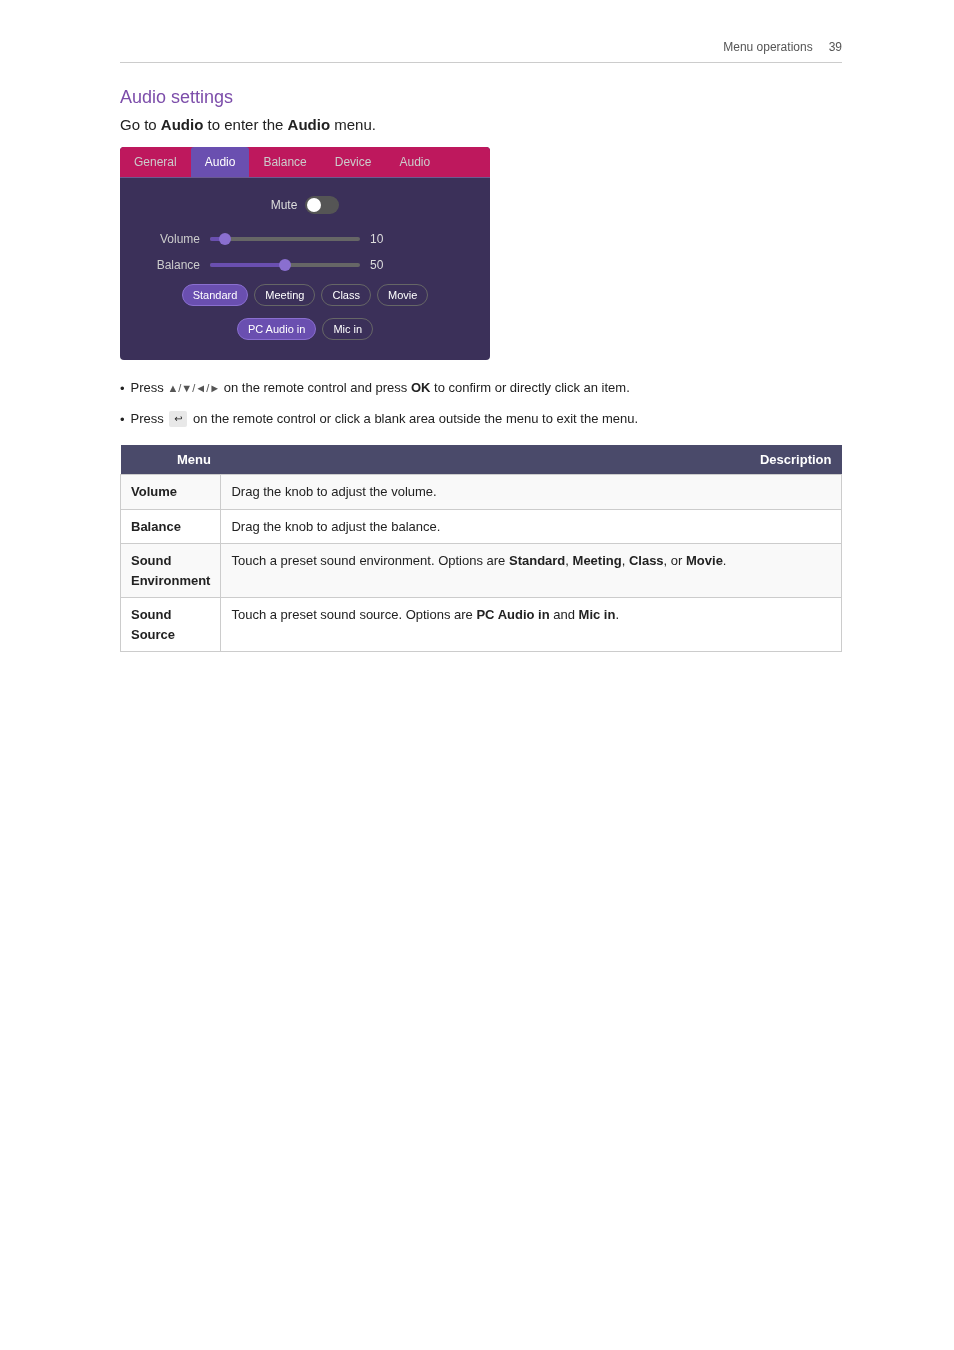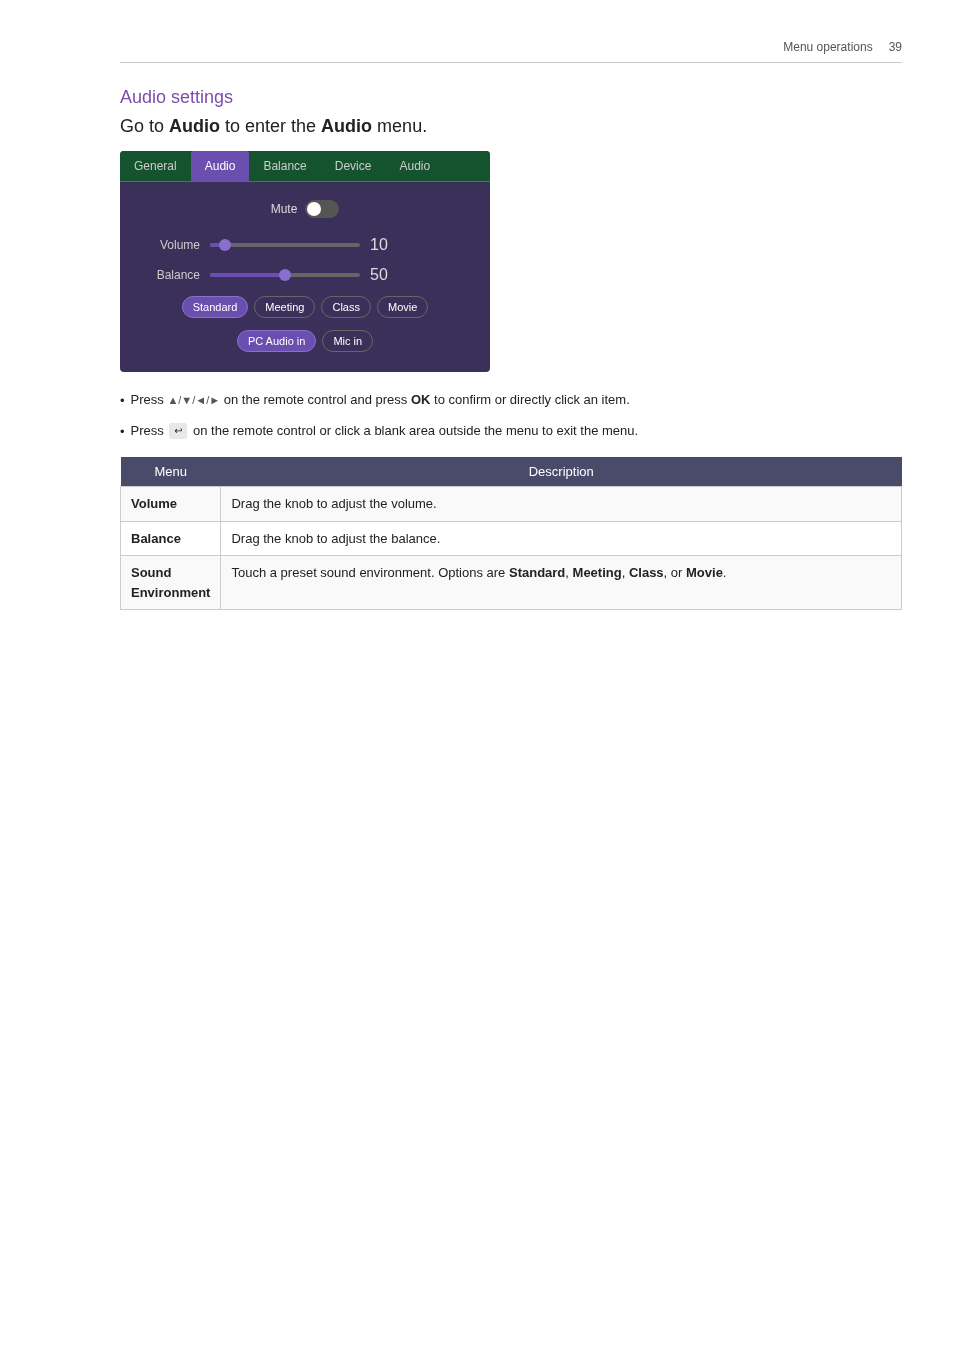--- a/index.html
+++ b/index.html
@@ -6,21 +6,21 @@
     body {
       background: #fff;
       font-family: Arial, sans-serif;
       font-size: 13px;
       color: #222;
       width: 954px;
       min-height: 1350px;
     }
 
     .page {
-      padding: 40px 52px 60px 120px;
+      padding: 40px 112px 60px 120px;
     }
 
     .page-header {
       display: flex;
       justify-content: flex-end;
       align-items: center;
       border-bottom: 1px solid #ccc;
       padding-bottom: 8px;
       margin-bottom: 24px;
     }
@@ -31,41 +31,41 @@
     }
 
     .section-title {
       font-size: 18px;
       color: #7c4daa;
       font-weight: normal;
       margin-bottom: 8px;
     }
 
     .intro-text {
-      font-size: 18px;
+      font-size: 15px;
       margin-bottom: 14px;
     }
 
     .intro-text strong {
       font-weight: bold;
     }
 
     
     .ui-screenshot {
       background: #3b3059;
       border-radius: 4px;
       padding: 0;
       margin-bottom: 18px;
       width: 370px;
       overflow: hidden;
     }
 
     .ui-nav {
       display: flex;
-      background: #14532d;
+      background: #be185d;
       border-bottom: 1px solid #6a5a90;
     }
 
     .ui-nav-item {
       padding: 8px 14px;
       font-size: 12px;
       color: #ccc;
       cursor: pointer;
     }
 
@@ -150,21 +150,21 @@
       width: 12px;
       height: 12px;
       background: #8a6fd0;
       border-radius: 50%;
       position: absolute;
       top: -4px;
     }
 
     .slider-value {
       color: #ddd;
-      font-size: 16px;
+      font-size: 12px;
       margin-left: 10px;
       width: 25px;
     }
 
     .preset-row {
       display: flex;
       justify-content: center;
       gap: 6px;
       margin-bottom: 12px;
     }
@@ -276,22 +276,22 @@
       width: 100%;
       border-collapse: collapse;
       margin-bottom: 18px;
       font-size: 13px;
     }
 
     .data-table th {
       background: #4a4a6a;
       color: #fff;
       padding: 7px 10px;
-      text-align: center;
-      font-weight: normal;
+      text-align: right;
+      font-weight: bold;
     }
 
     .data-table td {
       padding: 7px 10px;
       border: 1px solid #ccc;
       vertical-align: top;
       line-height: 1.5;
     }
 
     .data-table tr:nth-child(odd) td {
@@ -415,17 +415,23 @@
         <td>Drag the knob to adjust the balance.</td>
       </tr>
       <tr>
         <td class="col-menu">
           <strong>Sound<br>Environment</strong>
         </td>
         <td>
           Touch a preset sound environment. Options are <strong>Standard</strong>, <strong>Meeting</strong>, <strong>Class</strong>, or <strong>Movie</strong>.
         </td>
       </tr>
+      <tr>
+        <td class="col-menu"><strong>Sound Source</strong></td>
+        <td>
+          Touch a preset sound source. Options are <strong>PC Audio in</strong> and <strong>Mic in</strong>.
+        </td>
+      </tr>
     </tbody>
   </table>
 
 
 </div>
 
 </body></html>

